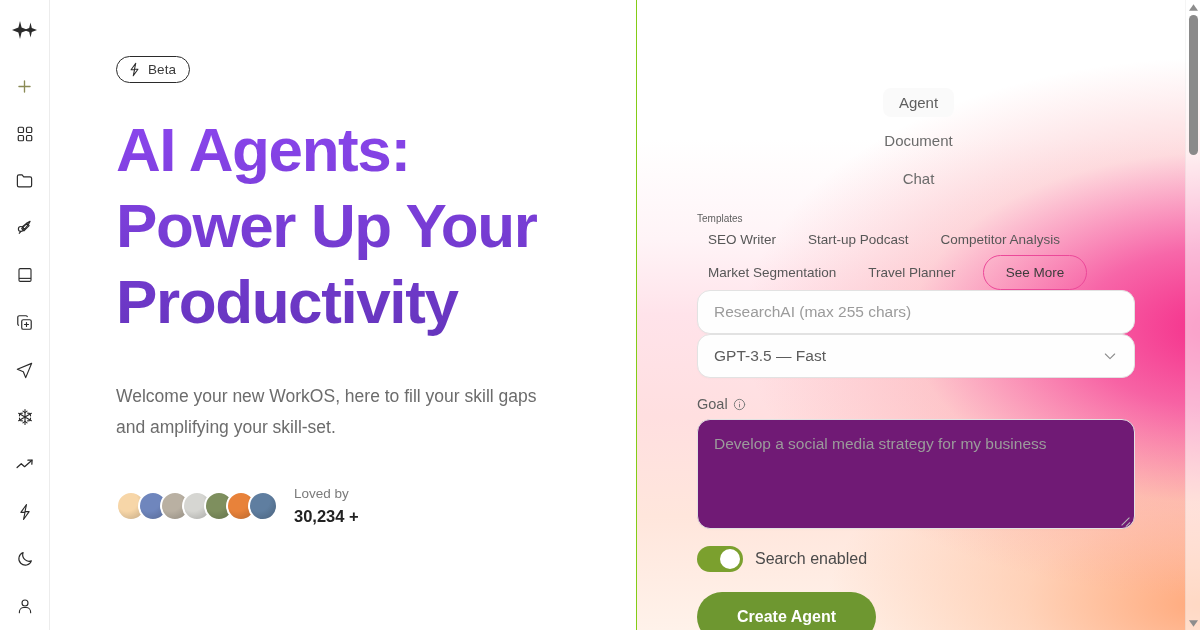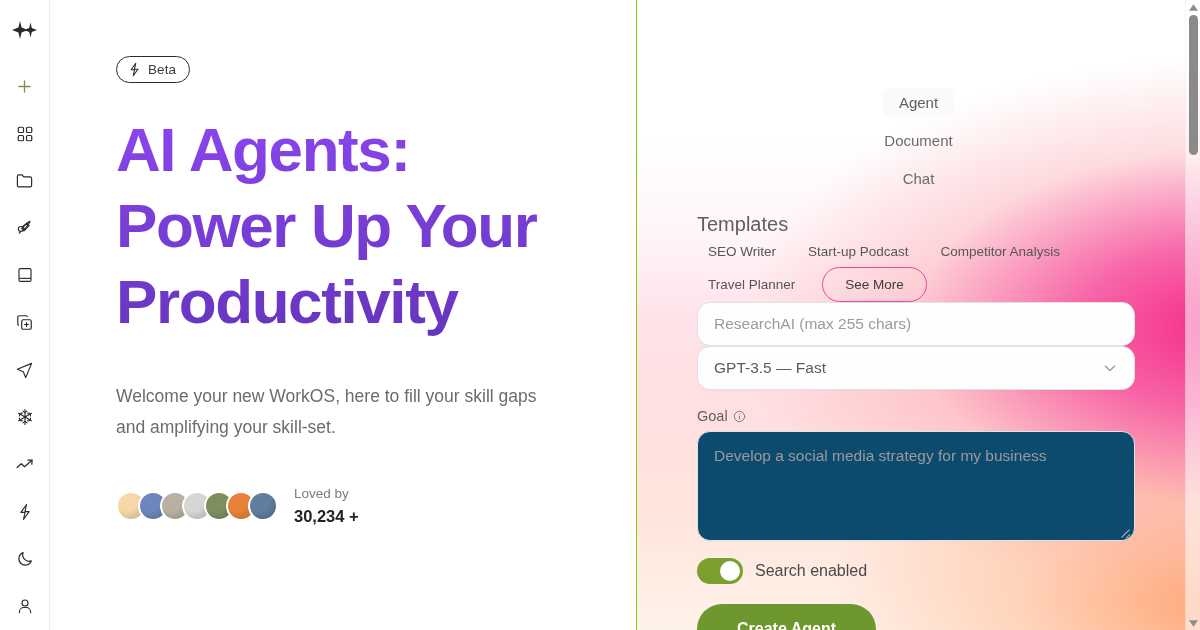--- a/index.html
+++ b/index.html
@@ -131,21 +131,21 @@
     border-radius: 8px;
     cursor: pointer;
     white-space: nowrap;
   }
   .tab.active {
     background: rgba(250,250,250,0.92);
     color: #5f5f5f;
   }
 
   .sec-label {
-    font-size: 20px;
+    font-size: 10px;
     color: #5f5f5f;
     margin-top: 20px;
   }
 
   .chips {
     display: flex; flex-wrap: wrap;
     gap: 0px 10px;
     align-items: center;
   }
   .chip {
@@ -186,21 +186,21 @@
     box-shadow: 0 1px 2px rgba(0,0,0,0.02);
   }
   .select-box { cursor: pointer; justify-content: space-between; color: #5c5c5c; }
   .select-box .chev { color: #8d8d8d; display: flex; }
 
   .textarea-box {
     width: 438px;
     height: 110px;
     border: 1px solid #e2e2e2;
     border-radius: 13px;
-    background: #0c4a6e;
+    background: #701a75;
     padding: 15px 16px;
     font-size: 15.5px;
     color: #9b9b9b;
     position: relative;
     cursor: text;
     box-shadow: 0 1px 2px rgba(0,0,0,0.02);
   }
   .resize-grip {
     position: absolute; right: 3px; bottom: 3px;
     width: 12px; height: 12px;
@@ -415,20 +415,21 @@
           <div class="tab">Chat</div>
         </div>
 
       <div class="sec-label">Templates</div>
       <div class="chips" id="chips-row-1">
           <div class="chip">SEO Writer</div>
           <div class="chip">Start-up Podcast</div>
           <div class="chip">Competitor Analysis</div>
         </div>
       <div class="chips" id="chips-row-2">
+          <div class="chip">Market Segmentation</div>
           <div class="chip">Travel Planner</div>
           <div class="chip outlined">See More</div>
         </div>
 
       <div class="txt-input">
         <span>ResearchAI (max 255 chars)</span>
       </div>
 
       <div class="select-box">
         <span>GPT-3.5 — Fast</span>

